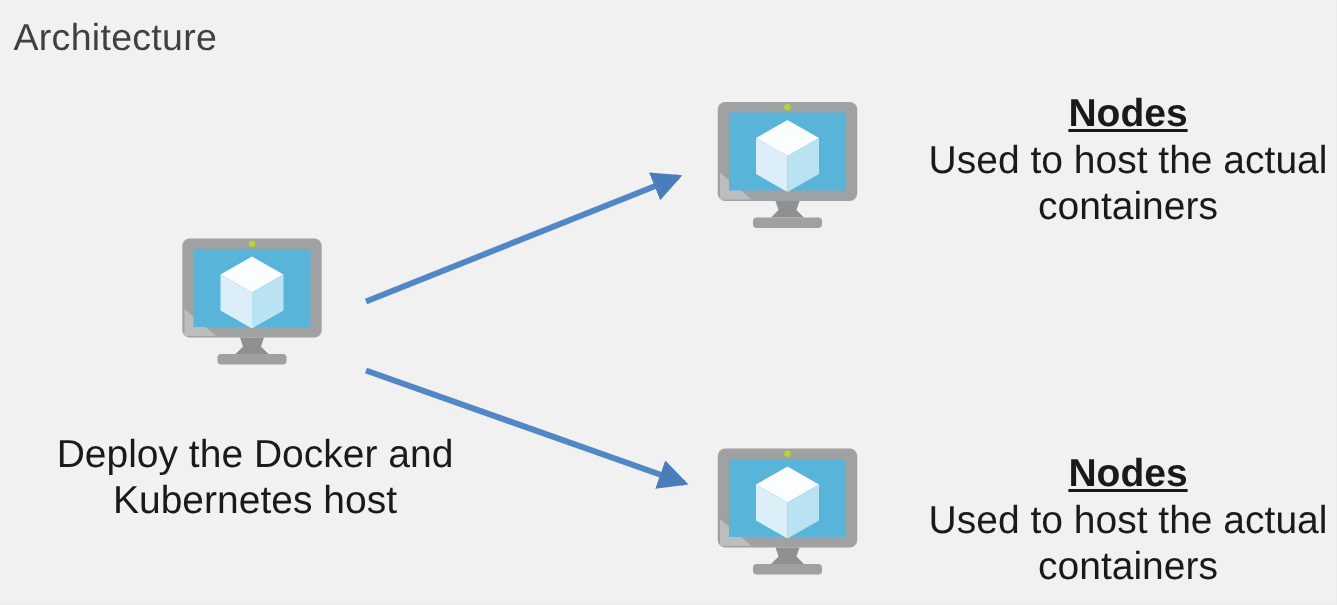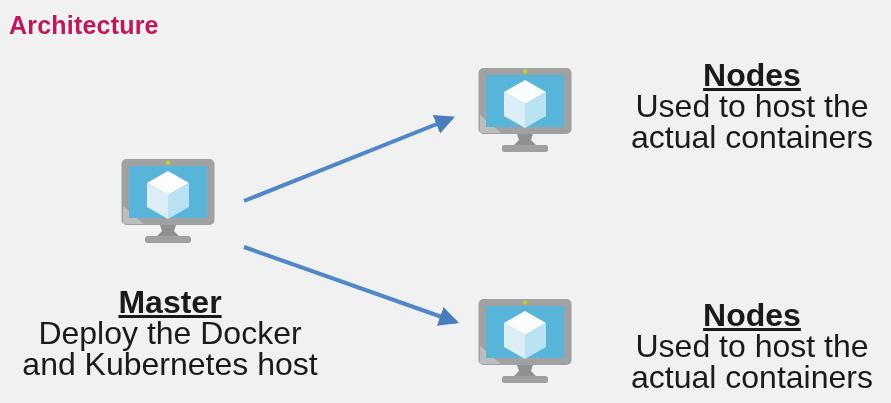--- a/index.html
+++ b/index.html
@@ -11,32 +11,32 @@
     background: #F1F1F2;
     overflow: hidden;
     font-family: "Liberation Sans", sans-serif;
     color: #1A1A1A;
   }
   .slide-title {
     position: absolute;
     left: 9px;
     top: 11px;
     font-size: 25px;
-    font-weight: 700;
-    color: #be185d;
+    font-weight: 400;
+    color: #404040;
     letter-spacing: 0.2px;
   }
   .vm-icon { position: absolute; width: 96px; height: 88px; }
   #master-icon { left: 120px; top: 158px; }
   #node1-icon  { left: 477px; top: 67px;  }
   #node2-icon  { left: 477px; top: 298px; }
   .label-block {
     position: absolute;
     text-align: center;
-    font-size: 32px;
+    font-size: 26px;
     line-height: 31px;
   }
   .label-block .heading {
     font-weight: bold;
     text-decoration: underline;
   }
   #master-label { left: 20px;  top: 287px; width: 300px; }
   #node1-label  { left: 612px; top: 60px;  width: 280px; }
   #node2-label  { left: 612px; top: 300px; width: 280px; }
   #arrow-layer {
@@ -93,21 +93,20 @@
     <rect x="9" y="8" width="78" height="52" fill="#59B4D9"></rect>
     <circle cx="48" cy="4.5" r="2.2" fill="#B8D432"></circle>
     <polygon points="48,13 69,25 48,37 27,25" fill="#FBFDFE"></polygon>
     <polygon points="27,25 48,37 48,61 27,49" fill="#DCEFF9"></polygon>
     <polygon points="48,37 69,25 69,49 48,61" fill="#B9E2F3"></polygon>
     <polygon points="40,67 56,67 54,73 59,78 37,78 42,73" fill="#8E9092"></polygon>
     <rect x="25" y="78" width="46" height="7" rx="2.5" fill="#9EA0A2"></rect>
   </svg>
 
   <div id="master-label" class="label-block">
-    <div class="heading">Master</div>
     <div class="desc">Deploy the Docker and Kubernetes host</div>
   </div>
 
   <div id="node1-label" class="label-block">
     <div class="heading">Nodes</div>
     <div class="desc">Used to host the actual containers</div>
   </div>
 
   <div id="node2-label" class="label-block">
     <div class="heading">Nodes</div>

